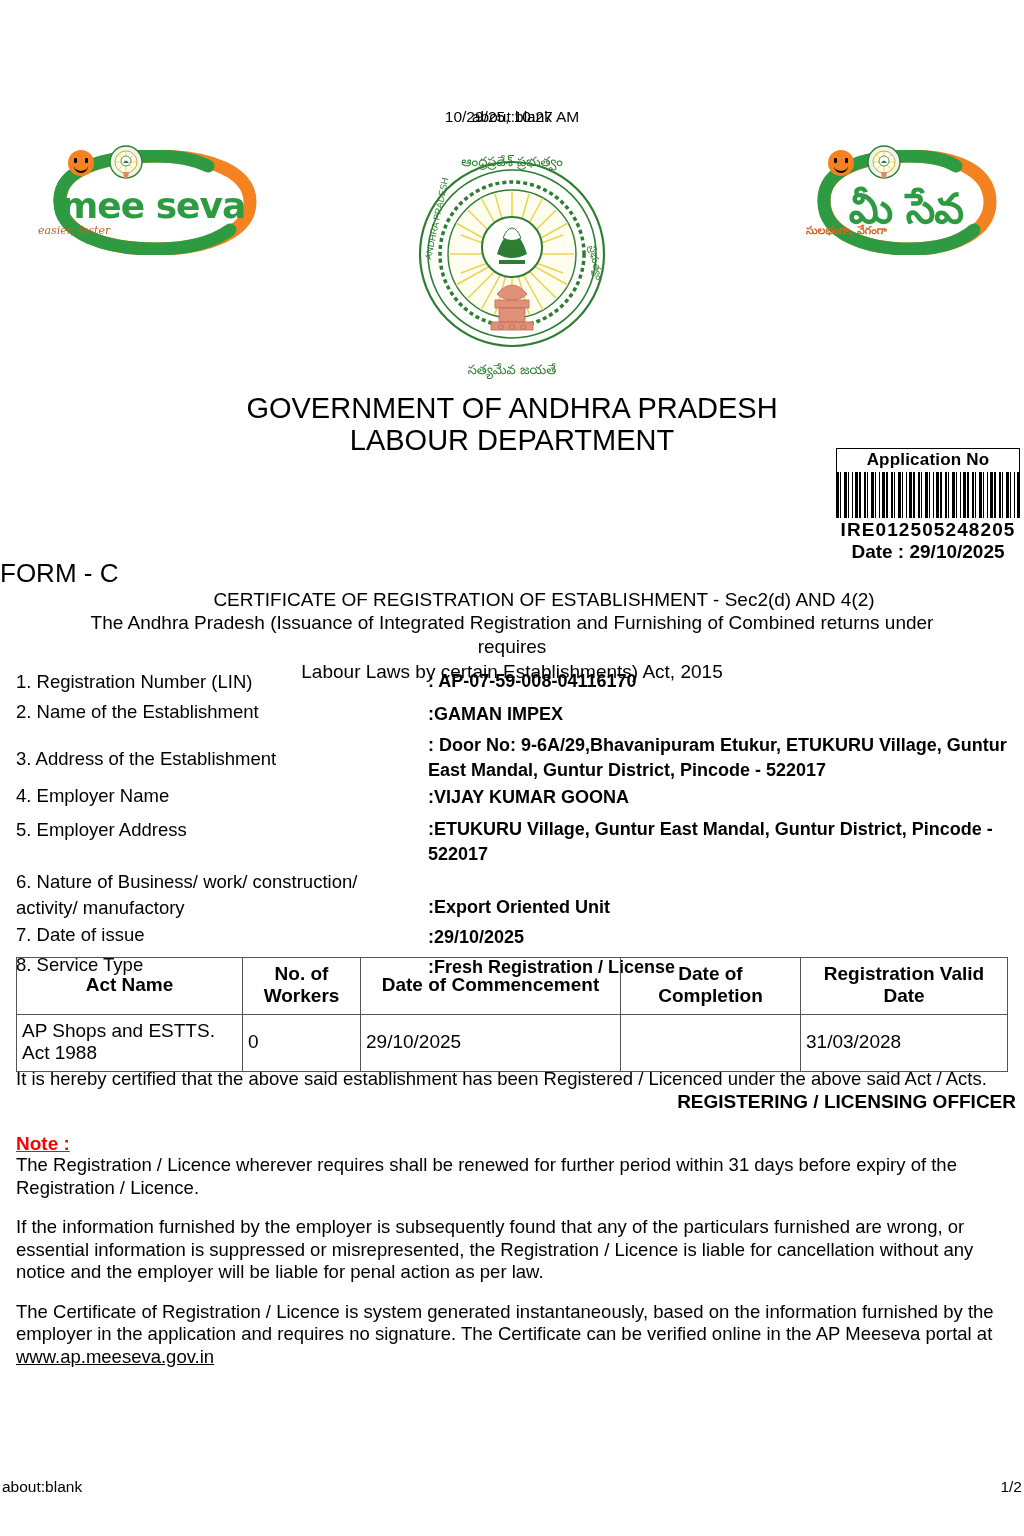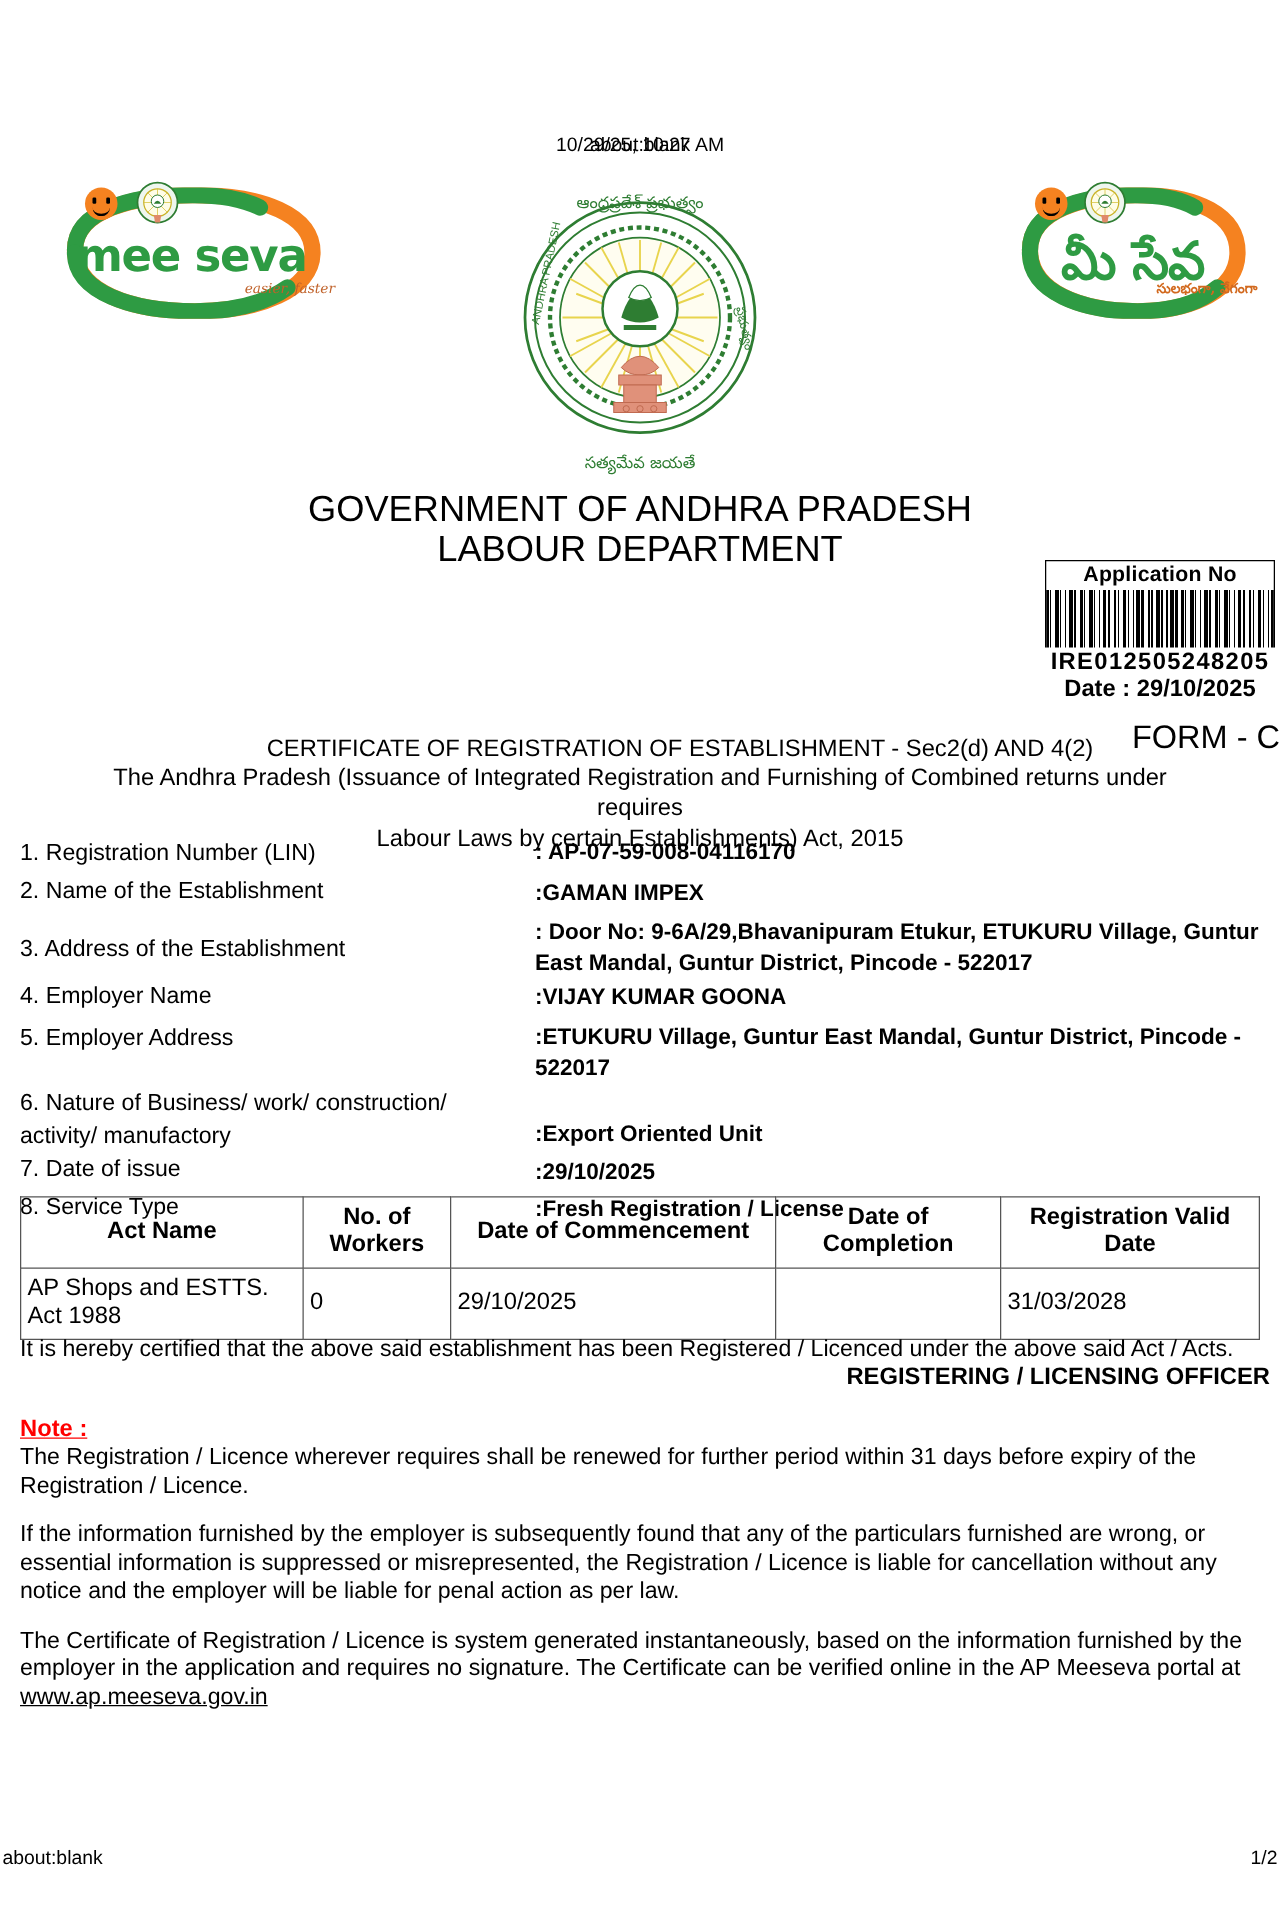--- a/index.html
+++ b/index.html
@@ -51,21 +51,21 @@
     text-align: center;
     font-family: "DejaVu Sans", sans-serif;
     font-size: 36px; font-weight: bold;
     color: #2e9b43;
     letter-spacing: -1px;
     line-height: 1;
   }
   .ms-text.te { font-size: 42px; color: #2e9b43; }
   .ms-sub {
     position: absolute; left: 0; right: 0; top: 74px;
-    text-align: right;
+    text-align: left;
     font-family: "DejaVu Serif", serif;
     font-style: italic;
     font-size: 11px;
     color: #c0622a;
   }
   .ms-sub.te { font-style: normal; font-size: 11px; color: #d2691e; font-weight: bold;}
   .smiley {
     position: absolute; left: 30px; top: 0px;
     width: 26px; height: 26px; border-radius: 50%;
     background: #f58220;
@@ -92,21 +92,21 @@
   }
 
   
   .govt-title {
     position: absolute; top: 392px; left: 0; width: 1024px;
     text-align: center; font-size: 29px; line-height: 1.12;
     font-family: "Liberation Sans", sans-serif;
   }
   .form-c {
     position: absolute; top: 558px; left: 0; width: 1024px;
-    text-align: right; font-size: 26px; margin-top: 16px;
+    text-align: left; font-size: 26px;
   }
   .sub1 {
     position: absolute; top: 589px; left: 0; width: 1024px;
     text-align: center; font-size: 19px; margin-left: 32px;
   }
   .sub2 {
     position: absolute; top: 611px; left: 60px; width: 904px;
     text-align: center; font-size: 19px; line-height: 1.28;
   }
 

